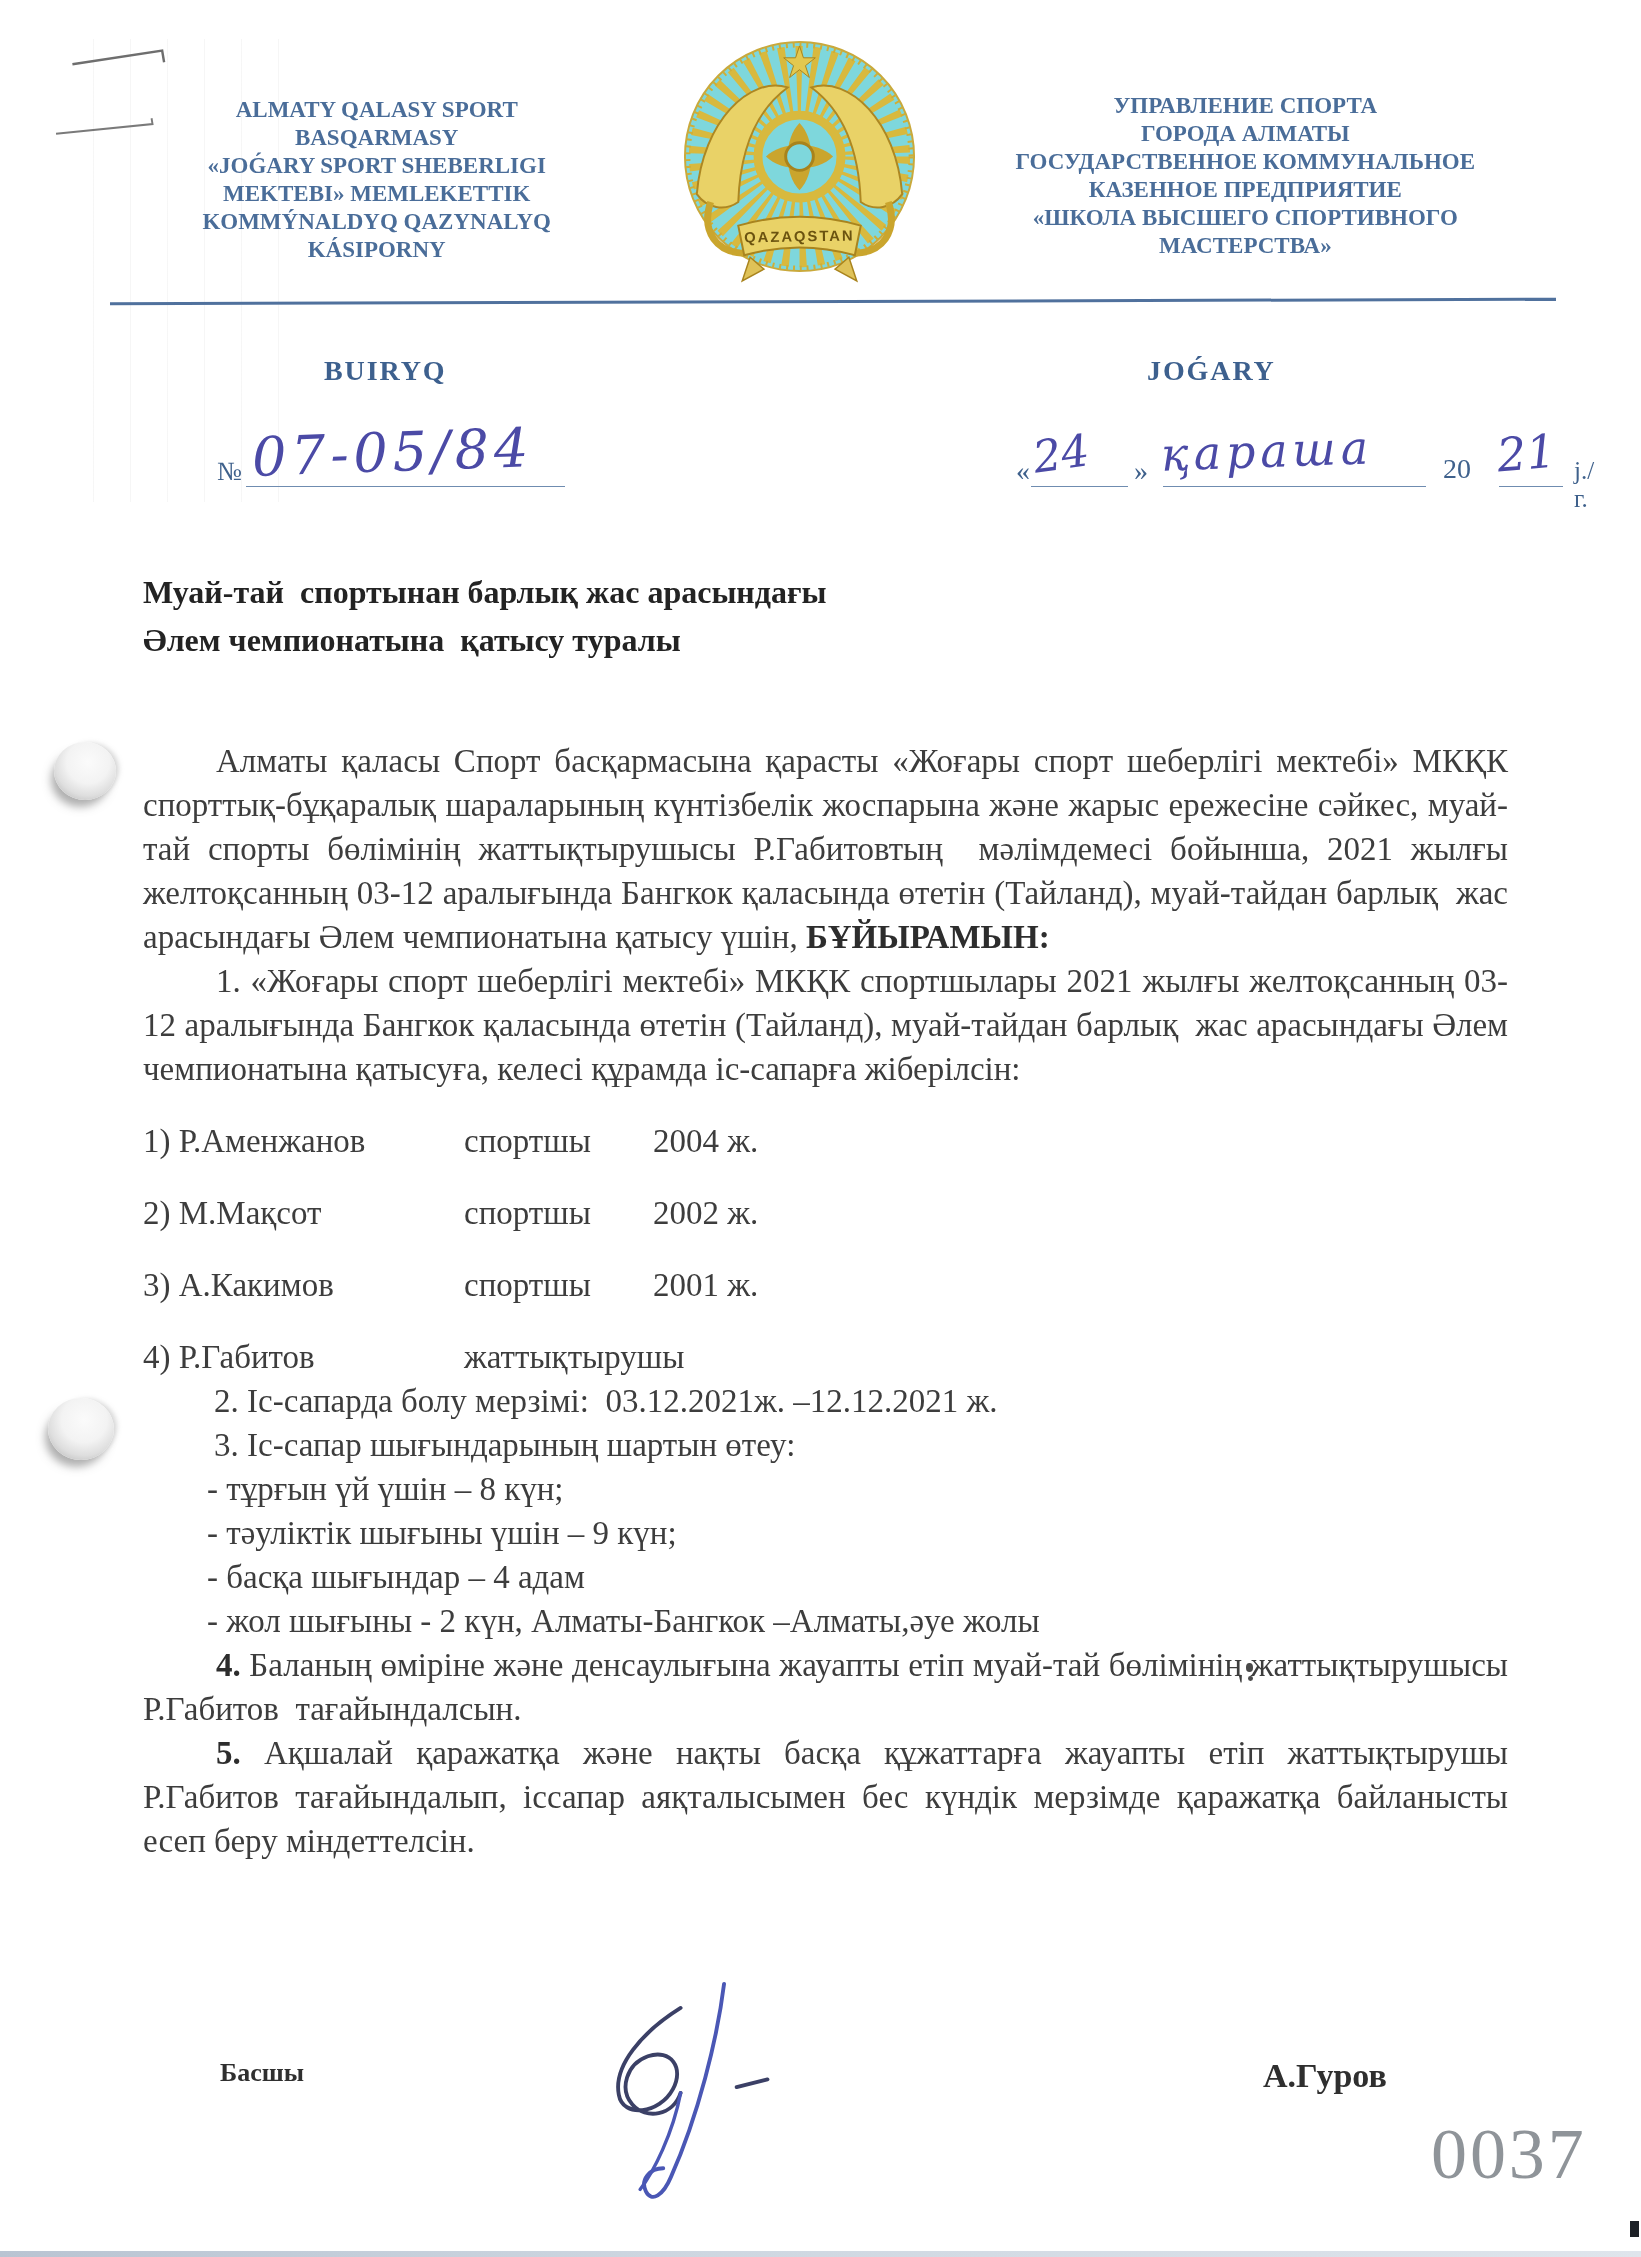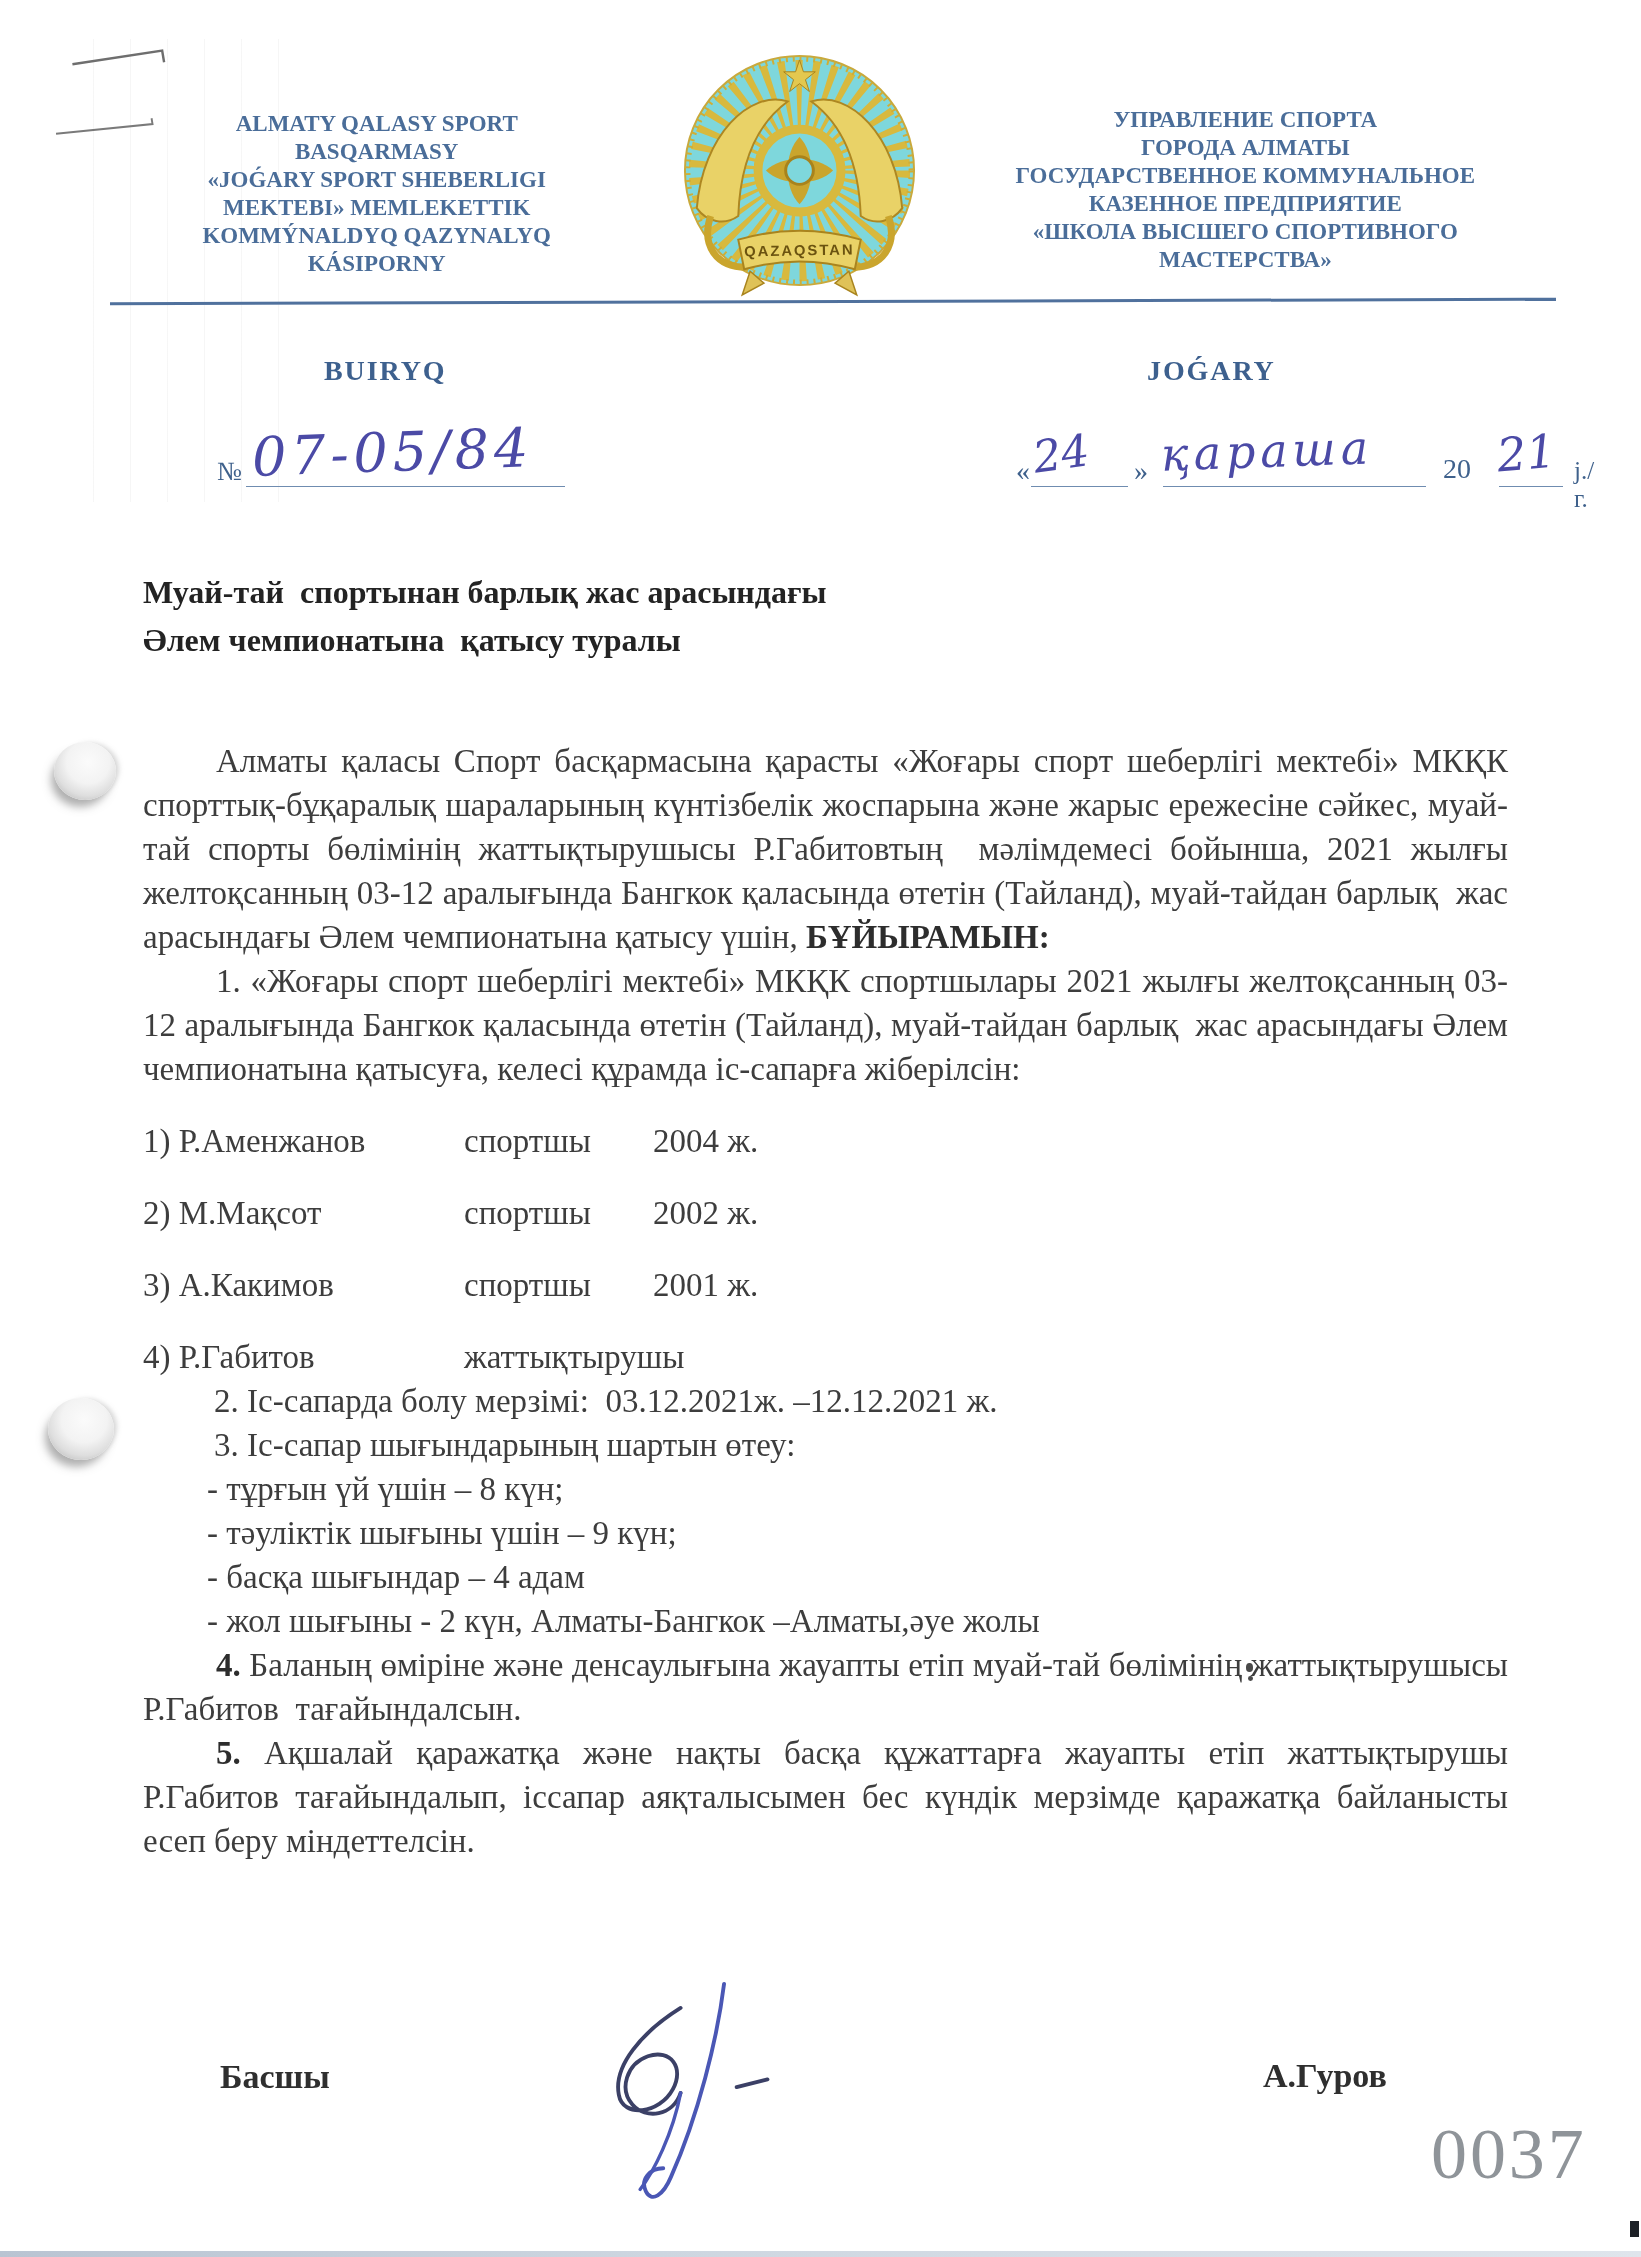--- a/index.html
+++ b/index.html
@@ -20,21 +20,21 @@
   .staples{position:absolute;left:29px;top:39px;}
 
   
   .hole{position:absolute;border-radius:50%;
     background:radial-gradient(circle at 55% 35%,#fbfbfb 0%,#f3f3f3 42%,#dedede 66%,#bdbdbd 86%,#d8d8d8 100%);
     box-shadow:-4.8px 8.7px 8.7px -1.9px rgba(95,95,95,.5), 5.8px -1.9px 5.8px -2.9px rgba(140,140,140,.35);}
   .hole1{left:54px;top:742px;width:62px;height:58px;}
   .hole2{left:48px;top:1398px;width:66px;height:62px;}
 
   
-  .letterhead{position:absolute;top:50px;left:0;width:100%;display:flex;justify-content:center;}
+  .letterhead{position:absolute;top:36px;left:0;width:100%;display:flex;justify-content:center;}
   .lh-col{color:#4a6d99;font-weight:bold;text-align:center;font-size:23px;line-height:28px;white-space:pre-line;}
   .lh-left{width:599px;padding-top:60px;}
   .lh-right{width:637px;padding-top:56px;}
   .emblem-wrap{width:241px;padding:0 4.8px;}
 
   .rule{position:absolute;left:110px;top:300px;width:1446px;height:2.9px;background:#50719d;transform:rotate(-0.18deg);}
 
   
   .order-headings{position:absolute;top:355px;left:0;width:100%;}
   .oh{position:absolute;font-weight:bold;font-size:28px;letter-spacing:1.9px;color:#3d608e;}
@@ -69,21 +69,21 @@
   .indent{text-indent:73px;}
   .roster-row{display:flex;line-height:44px;margin-top:28px;}
   .roster-nn{width:321px;}
   .roster-role{width:189px;}
   .item{line-height:44px;}
   .item-num{padding-left:71px;}
   .item-dash{padding-left:64px;}
   b{color:#2d2d2d;}
 
   
-  .sig-label{position:absolute;left:220px;top:2058px;font-size:34px;font-weight:bold;color:#2f2f2f;}
+  .sig-label{position:absolute;left:220px;top:2058px;font-size:26px;font-weight:bold;color:#2f2f2f;}
   .sig-name{position:absolute;left:1263px;top:2057px;font-size:34px;font-weight:bold;color:#2f2f2f;}
   .sig-svg{position:absolute;left:526px;top:1979px;}
   .page-num{position:absolute;left:1431px;top:2113px;font-size:72px;color:#8f9499;letter-spacing:2.9px;font-family:"Liberation Serif",serif;}
 
   .speck{position:absolute;background:#4a4a4a;border-radius:50%;}
   .speck1{left:1246px;top:1663px;width:6.8px;height:8.7px;}
   .speck2{left:1248px;top:1676px;width:4.8px;height:4.8px;}
 </style>
 </head>
 <body>

